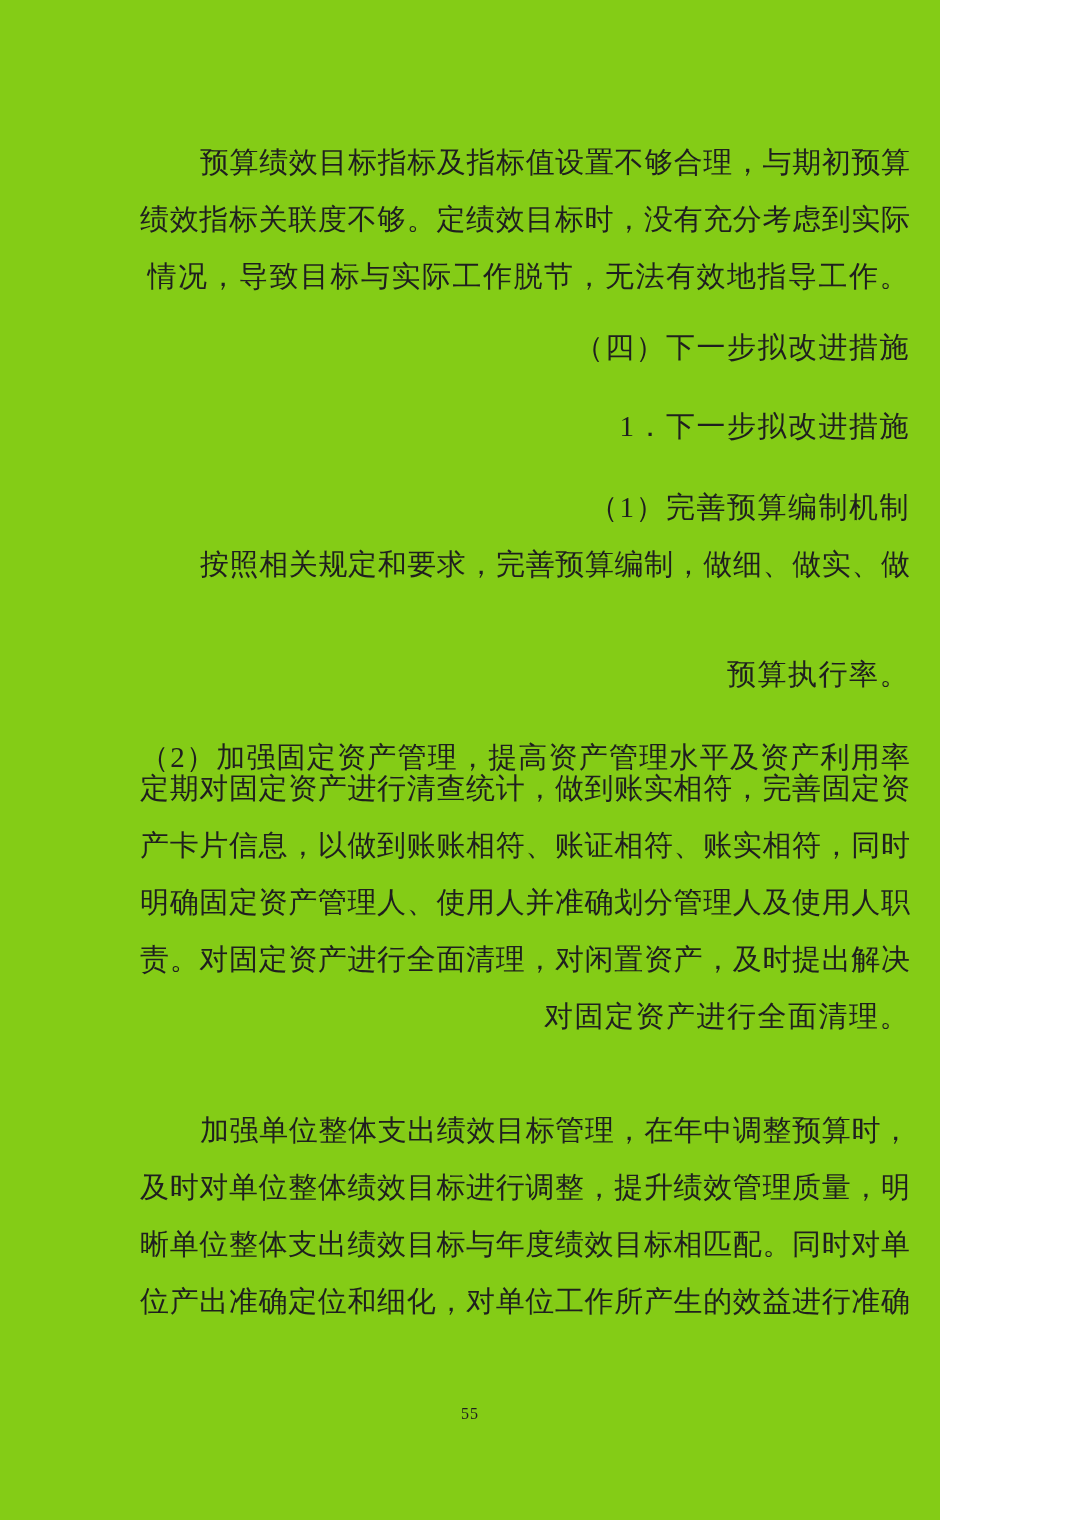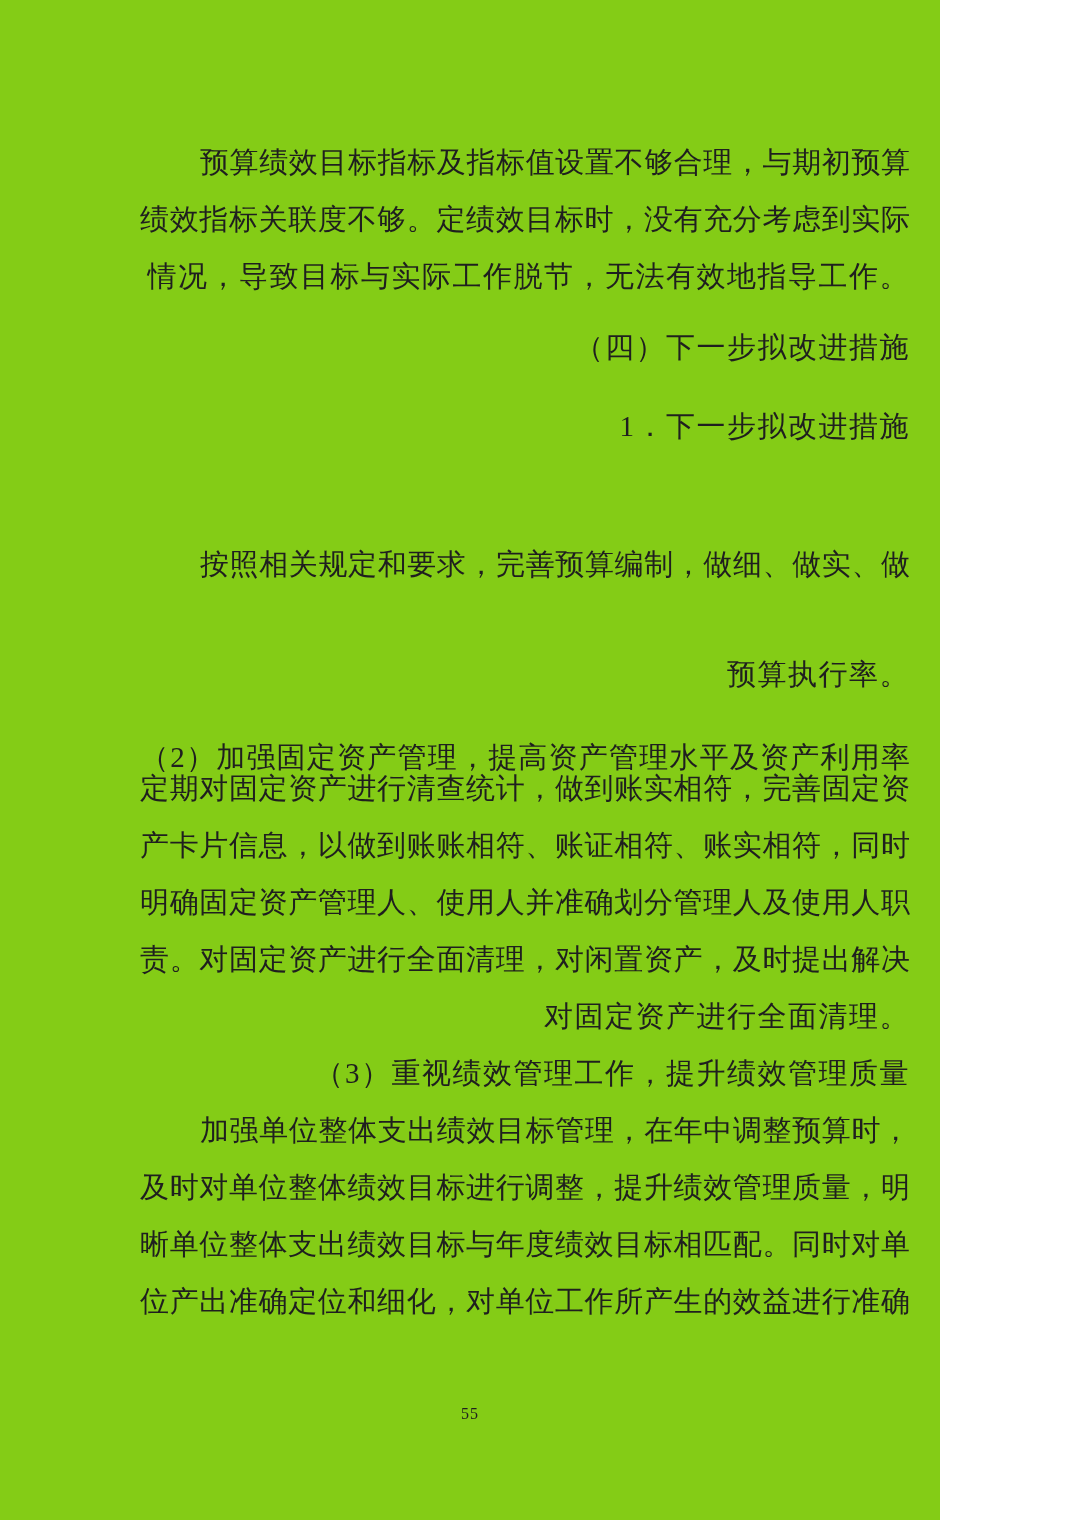--- a/index.html
+++ b/index.html
@@ -57,32 +57,32 @@
 <body>
 
 <div class="page">
 
   <div class="line jst ind" style="top:142px">预算绩效目标指标及指标值设置不够合理，与期初预算</div>
   <div class="line jst" style="top:199px">绩效指标关联度不够。定绩效目标时，没有充分考虑到实际</div>
   <div class="line pln" style="top:256px">情况，导致目标与实际工作脱节，无法有效地指导工作。</div>
 
   <div class="line pln" style="top:327px">（四）下一步拟改进措施</div>
   <div class="line pln" style="top:406px">1．下一步拟改进措施</div>
+  <div class="line pln" style="top:487px">（1）完善预算编制机制</div>
 
   <div class="line jst ind" style="top:544px">按照相关规定和要求，完善预算编制，做细、做实、做</div>
   <div class="line pln" style="top:654px">预算执行率。</div>
 
   <div class="line jst" style="top:737px">（2）加强固定资产管理，提高资产管理水平及资产利用率</div>
   <div class="line jst" style="top:825px">产卡片信息，以做到账账相符、账证相符、账实相符，同时</div>
   <div class="line jst" style="top:768px">定期对固定资产进行清查统计，做到账实相符，完善固定资</div>
   <div class="line jst" style="top:882px">明确固定资产管理人、使用人并准确划分管理人及使用人职</div>
   <div class="line jst" style="top:939px">责。对固定资产进行全面清理，对闲置资产，及时提出解决</div>
   <div class="line pln" style="top:996px">对固定资产进行全面清理。</div>
 
-  <div class="line pln" style="top:1053px">（3）重视绩效管理工作，提升绩效管理质量</div>
 
   <div class="line jst ind" style="top:1110px">加强单位整体支出绩效目标管理，在年中调整预算时，</div>
   <div class="line jst" style="top:1167px">及时对单位整体绩效目标进行调整，提升绩效管理质量，明</div>
   <div class="line jst" style="top:1224px">晰单位整体支出绩效目标与年度绩效目标相匹配。同时对单</div>
   <div class="line jst" style="top:1281px">位产出准确定位和细化，对单位工作所产生的效益进行准确</div>
 
   <div class="page-number">55</div>
 
 </div>
 

